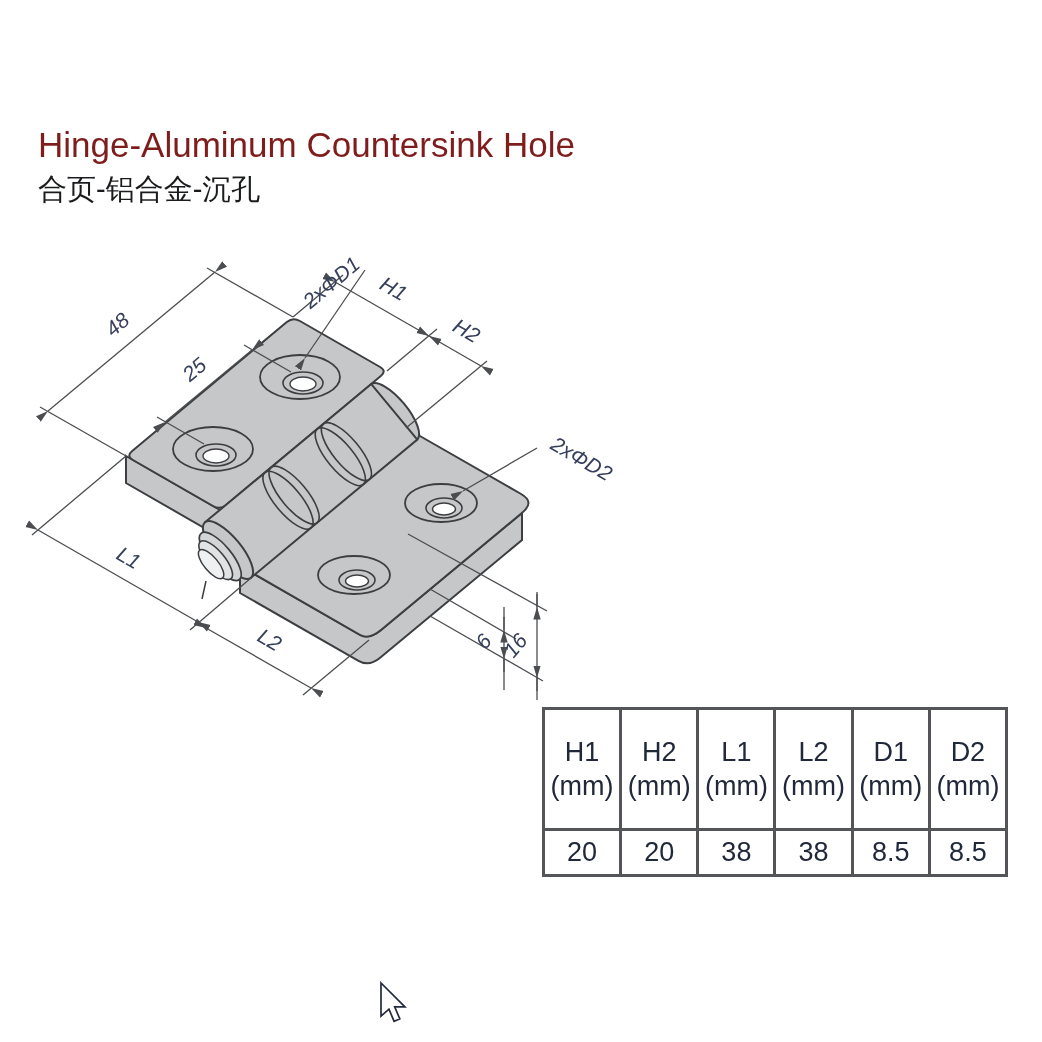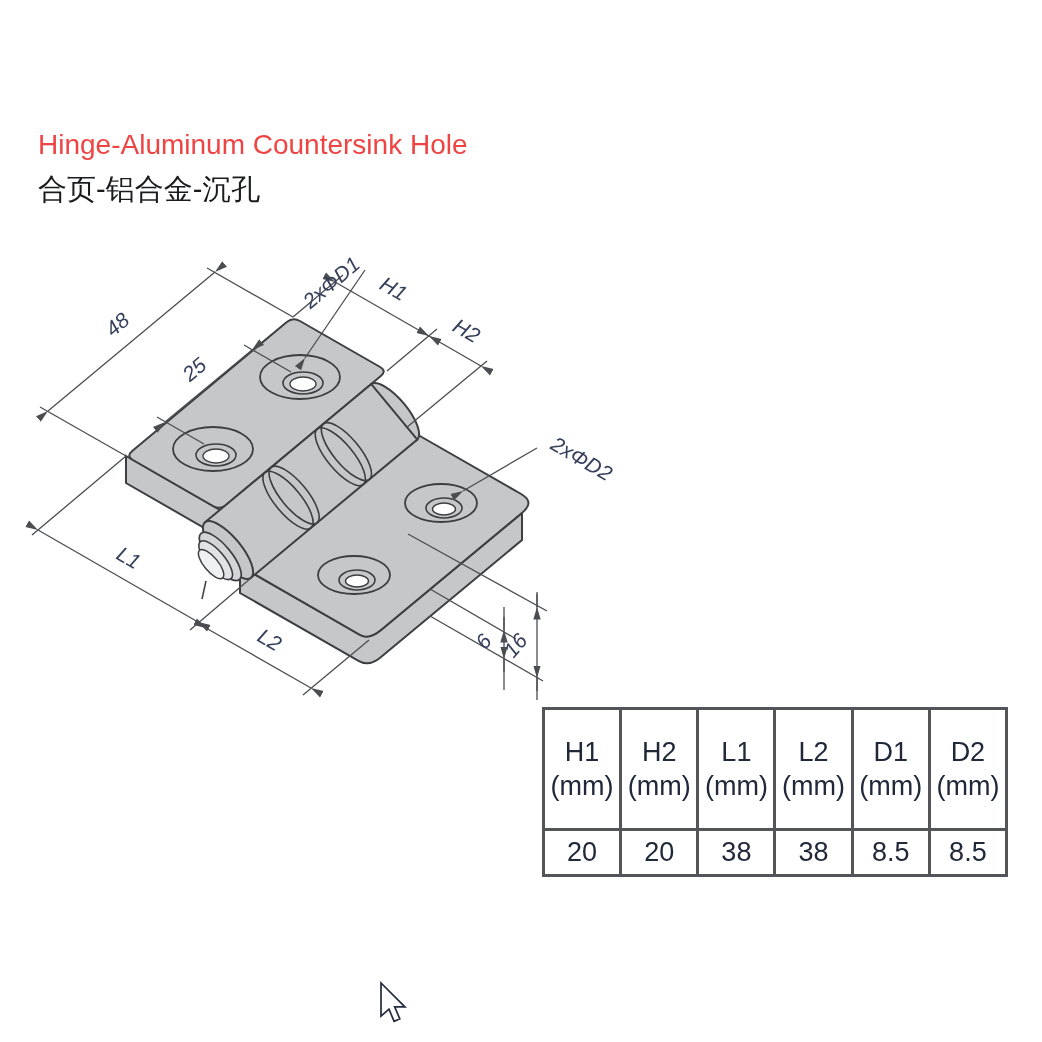--- a/index.html
+++ b/index.html
@@ -11,22 +11,22 @@
     height: 1042px;
     background: #ffffff;
     overflow: hidden;
   }
   .title-block {
     position: absolute;
     left: 38px;
     top: 130px;
   }
   .title-en {
-    font-size: 28px;
-    color: #ef4444;
+    font-size: 35px;
+    color: #7f1d1d;
     letter-spacing: 0px;
     line-height: 30px;
   }
   .title-cn {
     font-size: 29px;
     color: #1a1b1d;
     margin-top: 13px;
     line-height: 32px;
   }
   svg.drawing {

